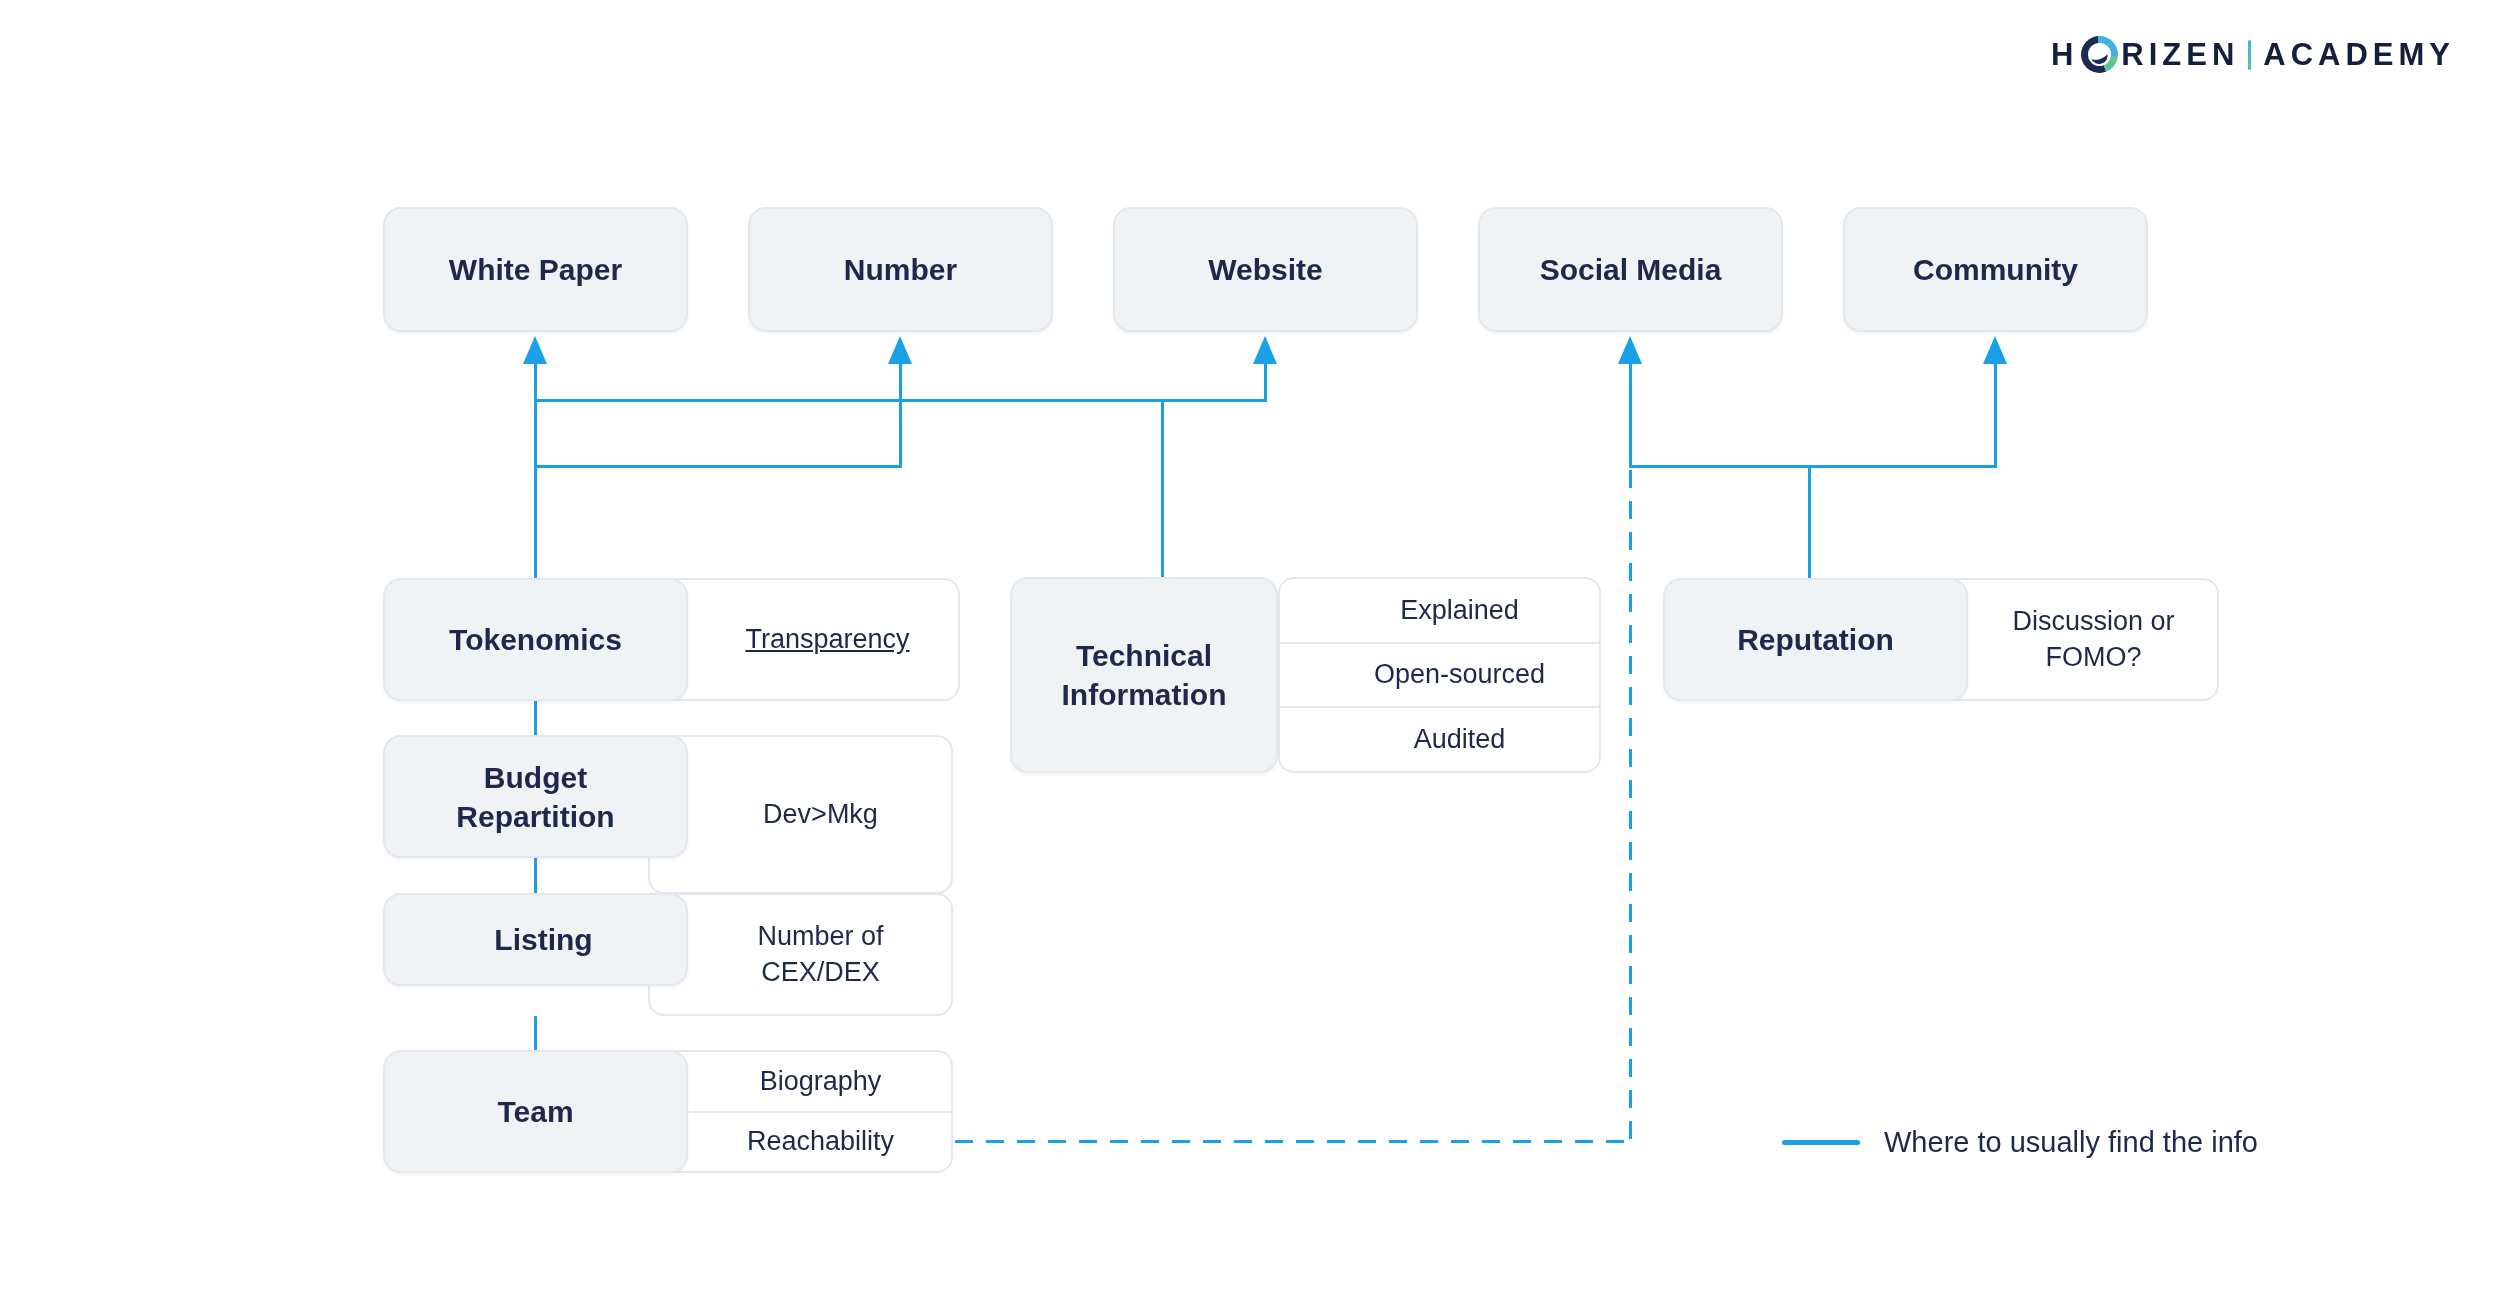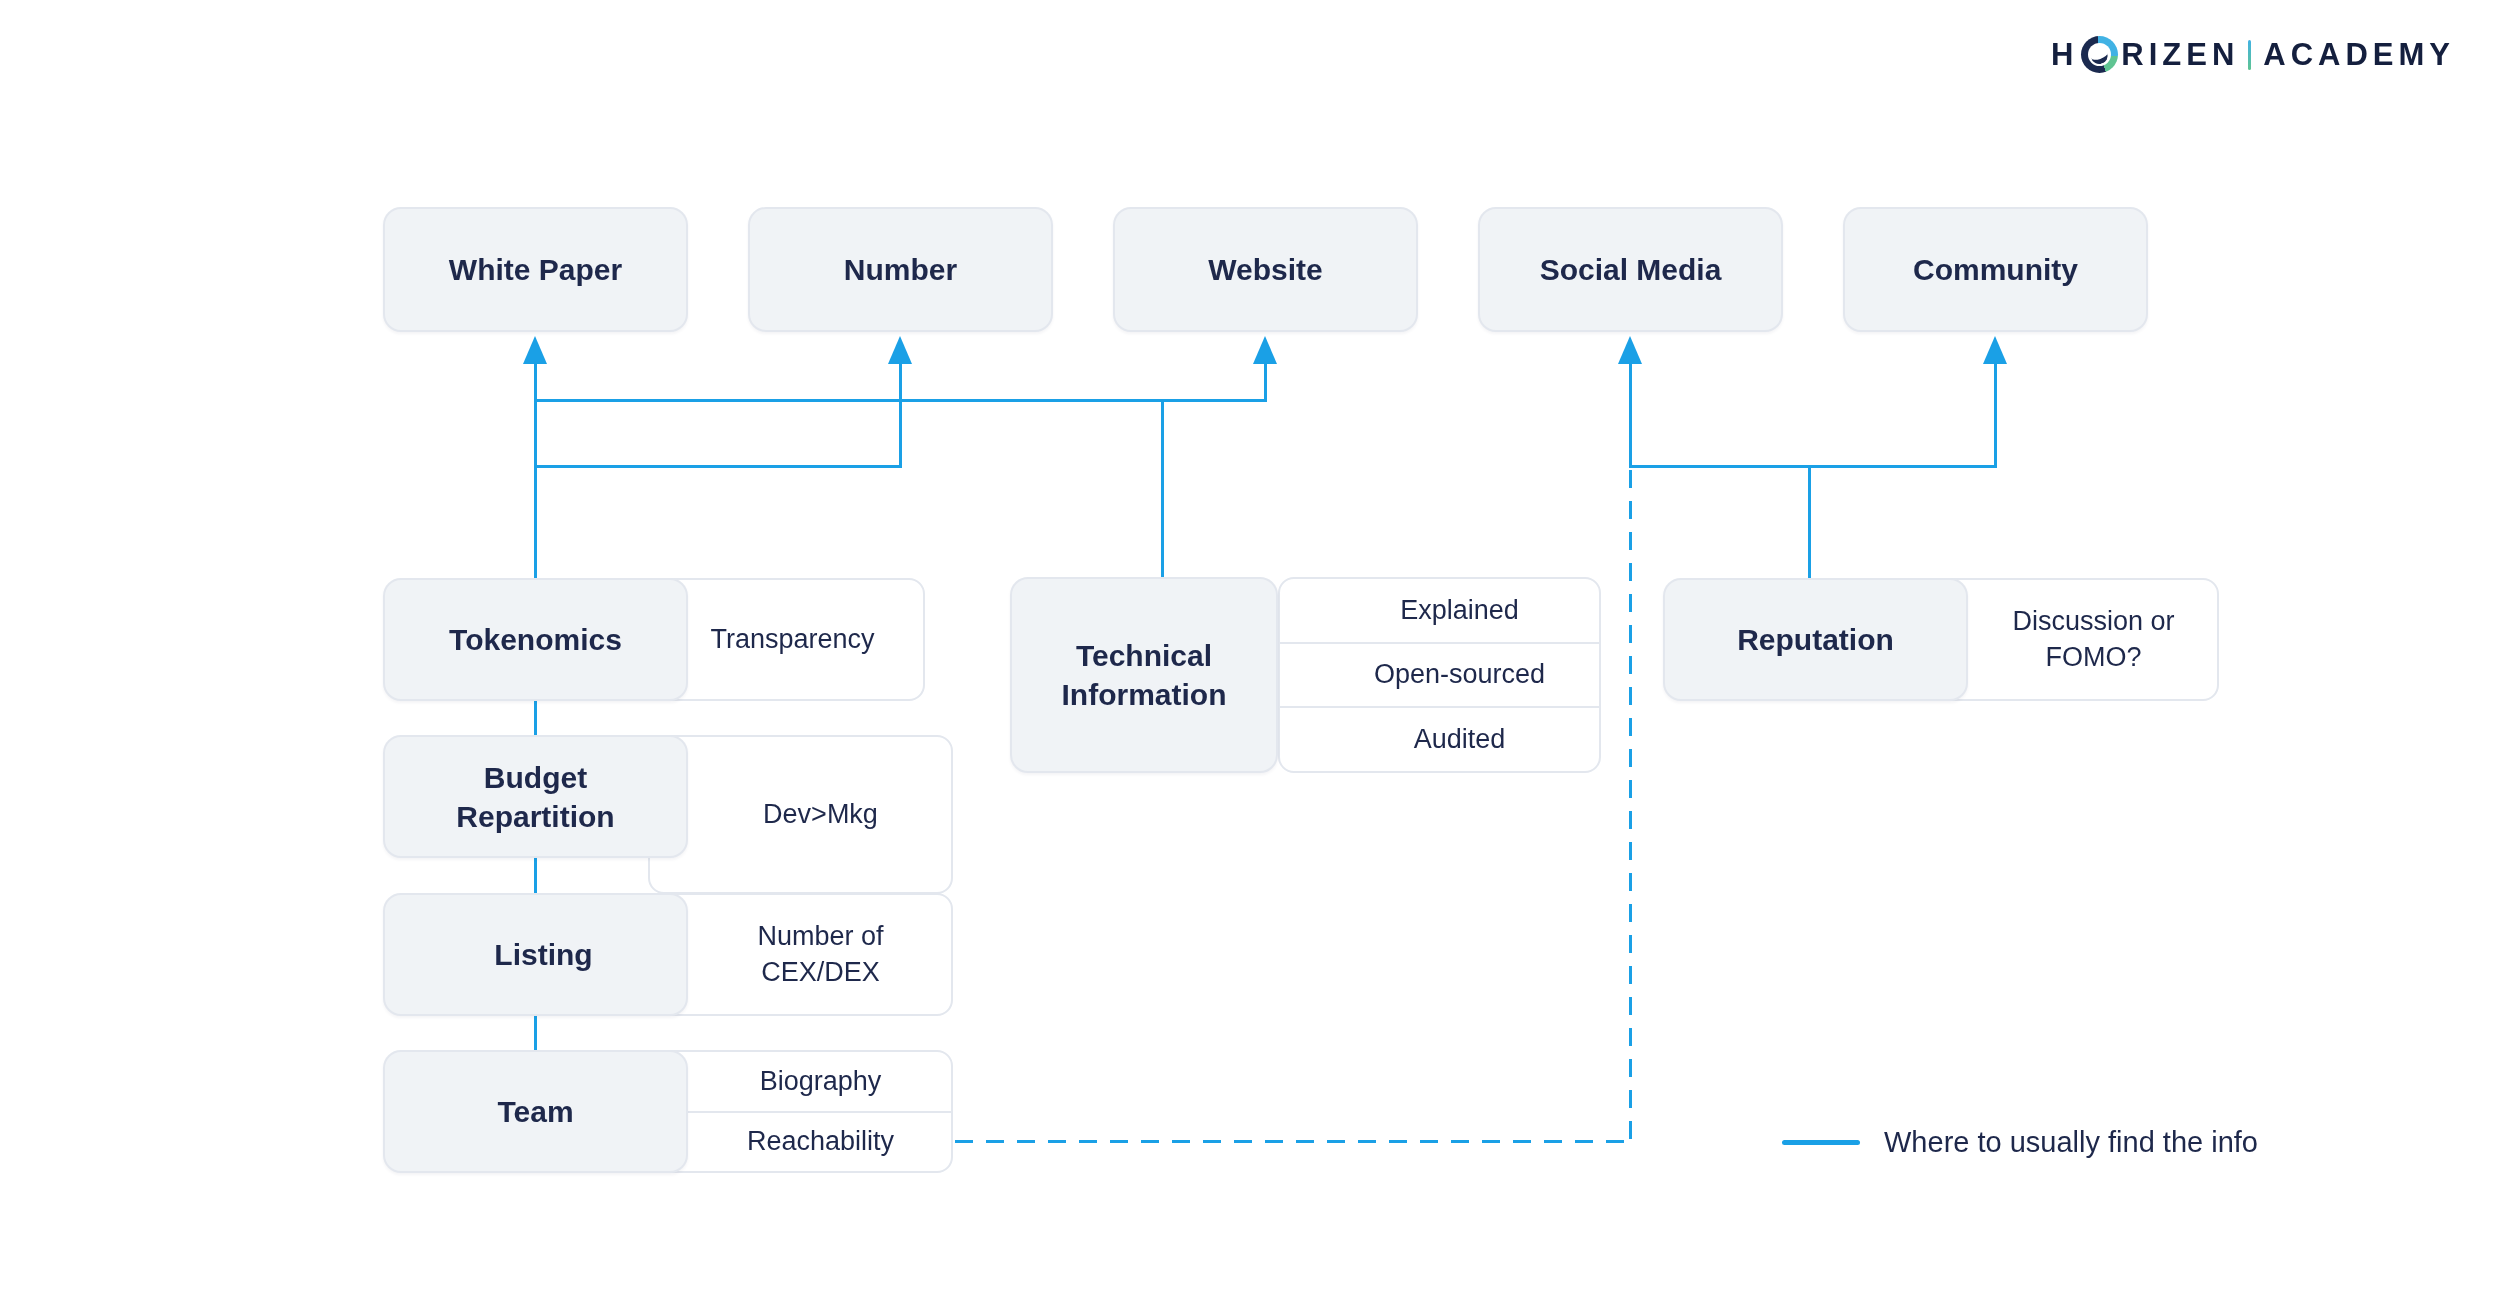--- a/index.html
+++ b/index.html
@@ -106,21 +106,21 @@
   <div class="vline" style="left:1161px;top:400px;height:177px;"></div>
   <div class="vline" style="left:1808px;top:466px;height:112px;"></div>
 
   <div class="hline" style="left:534px;top:399px;width:733px;"></div>
   <div class="hline" style="left:534px;top:465px;width:368px;"></div>
   <div class="hline" style="left:1629px;top:465px;width:368px;"></div>
 
   <div class="vdash" style="left:1629px;top:470px;height:672px;"></div>
   <div class="hdash" style="left:955px;top:1140px;width:676px;"></div>
 
-  <div class="panel" style="left:620px;top:578px;width:305px;height:123px;">
+  <div class="panel" style="left:655px;top:578px;width:305px;height:123px;text-decoration:underline;">
     <div class="cell">
         <span>Transparency</span>
       </div>
   </div>
   <div class="box" style="left:383px;top:578px;width:305px;height:123px;">
       <span>Tokenomics</span>
     </div>
 
   <div class="panel" style="left:648px;top:735px;width:305px;height:159px;">
     <div class="cell">
@@ -129,21 +129,21 @@
   </div>
   <div class="box" style="left:383px;top:735px;width:305px;height:123px;">
       <span style="max-width:210px;">Budget Repartition</span>
     </div>
 
   <div class="panel" style="left:648px;top:893px;width:305px;height:123px;">
     <div class="cell">
         <span style="max-width:150px;">Number of CEX/DEX</span>
       </div>
   </div>
-  <div class="box" style="left:383px;top:893px;width:305px;height:123px;padding-left:16px;">
+  <div class="box" style="left:383px;top:893px;width:305px;height:93px;padding-left:16px;">
       <span>Listing</span>
     </div>
 
   <div class="panel" style="left:648px;top:1050px;width:305px;height:123px;">
     <div class="cell">
         <span>Biography</span>
       </div>
     <div class="cell">
         <span>Reachability</span>
       </div>

